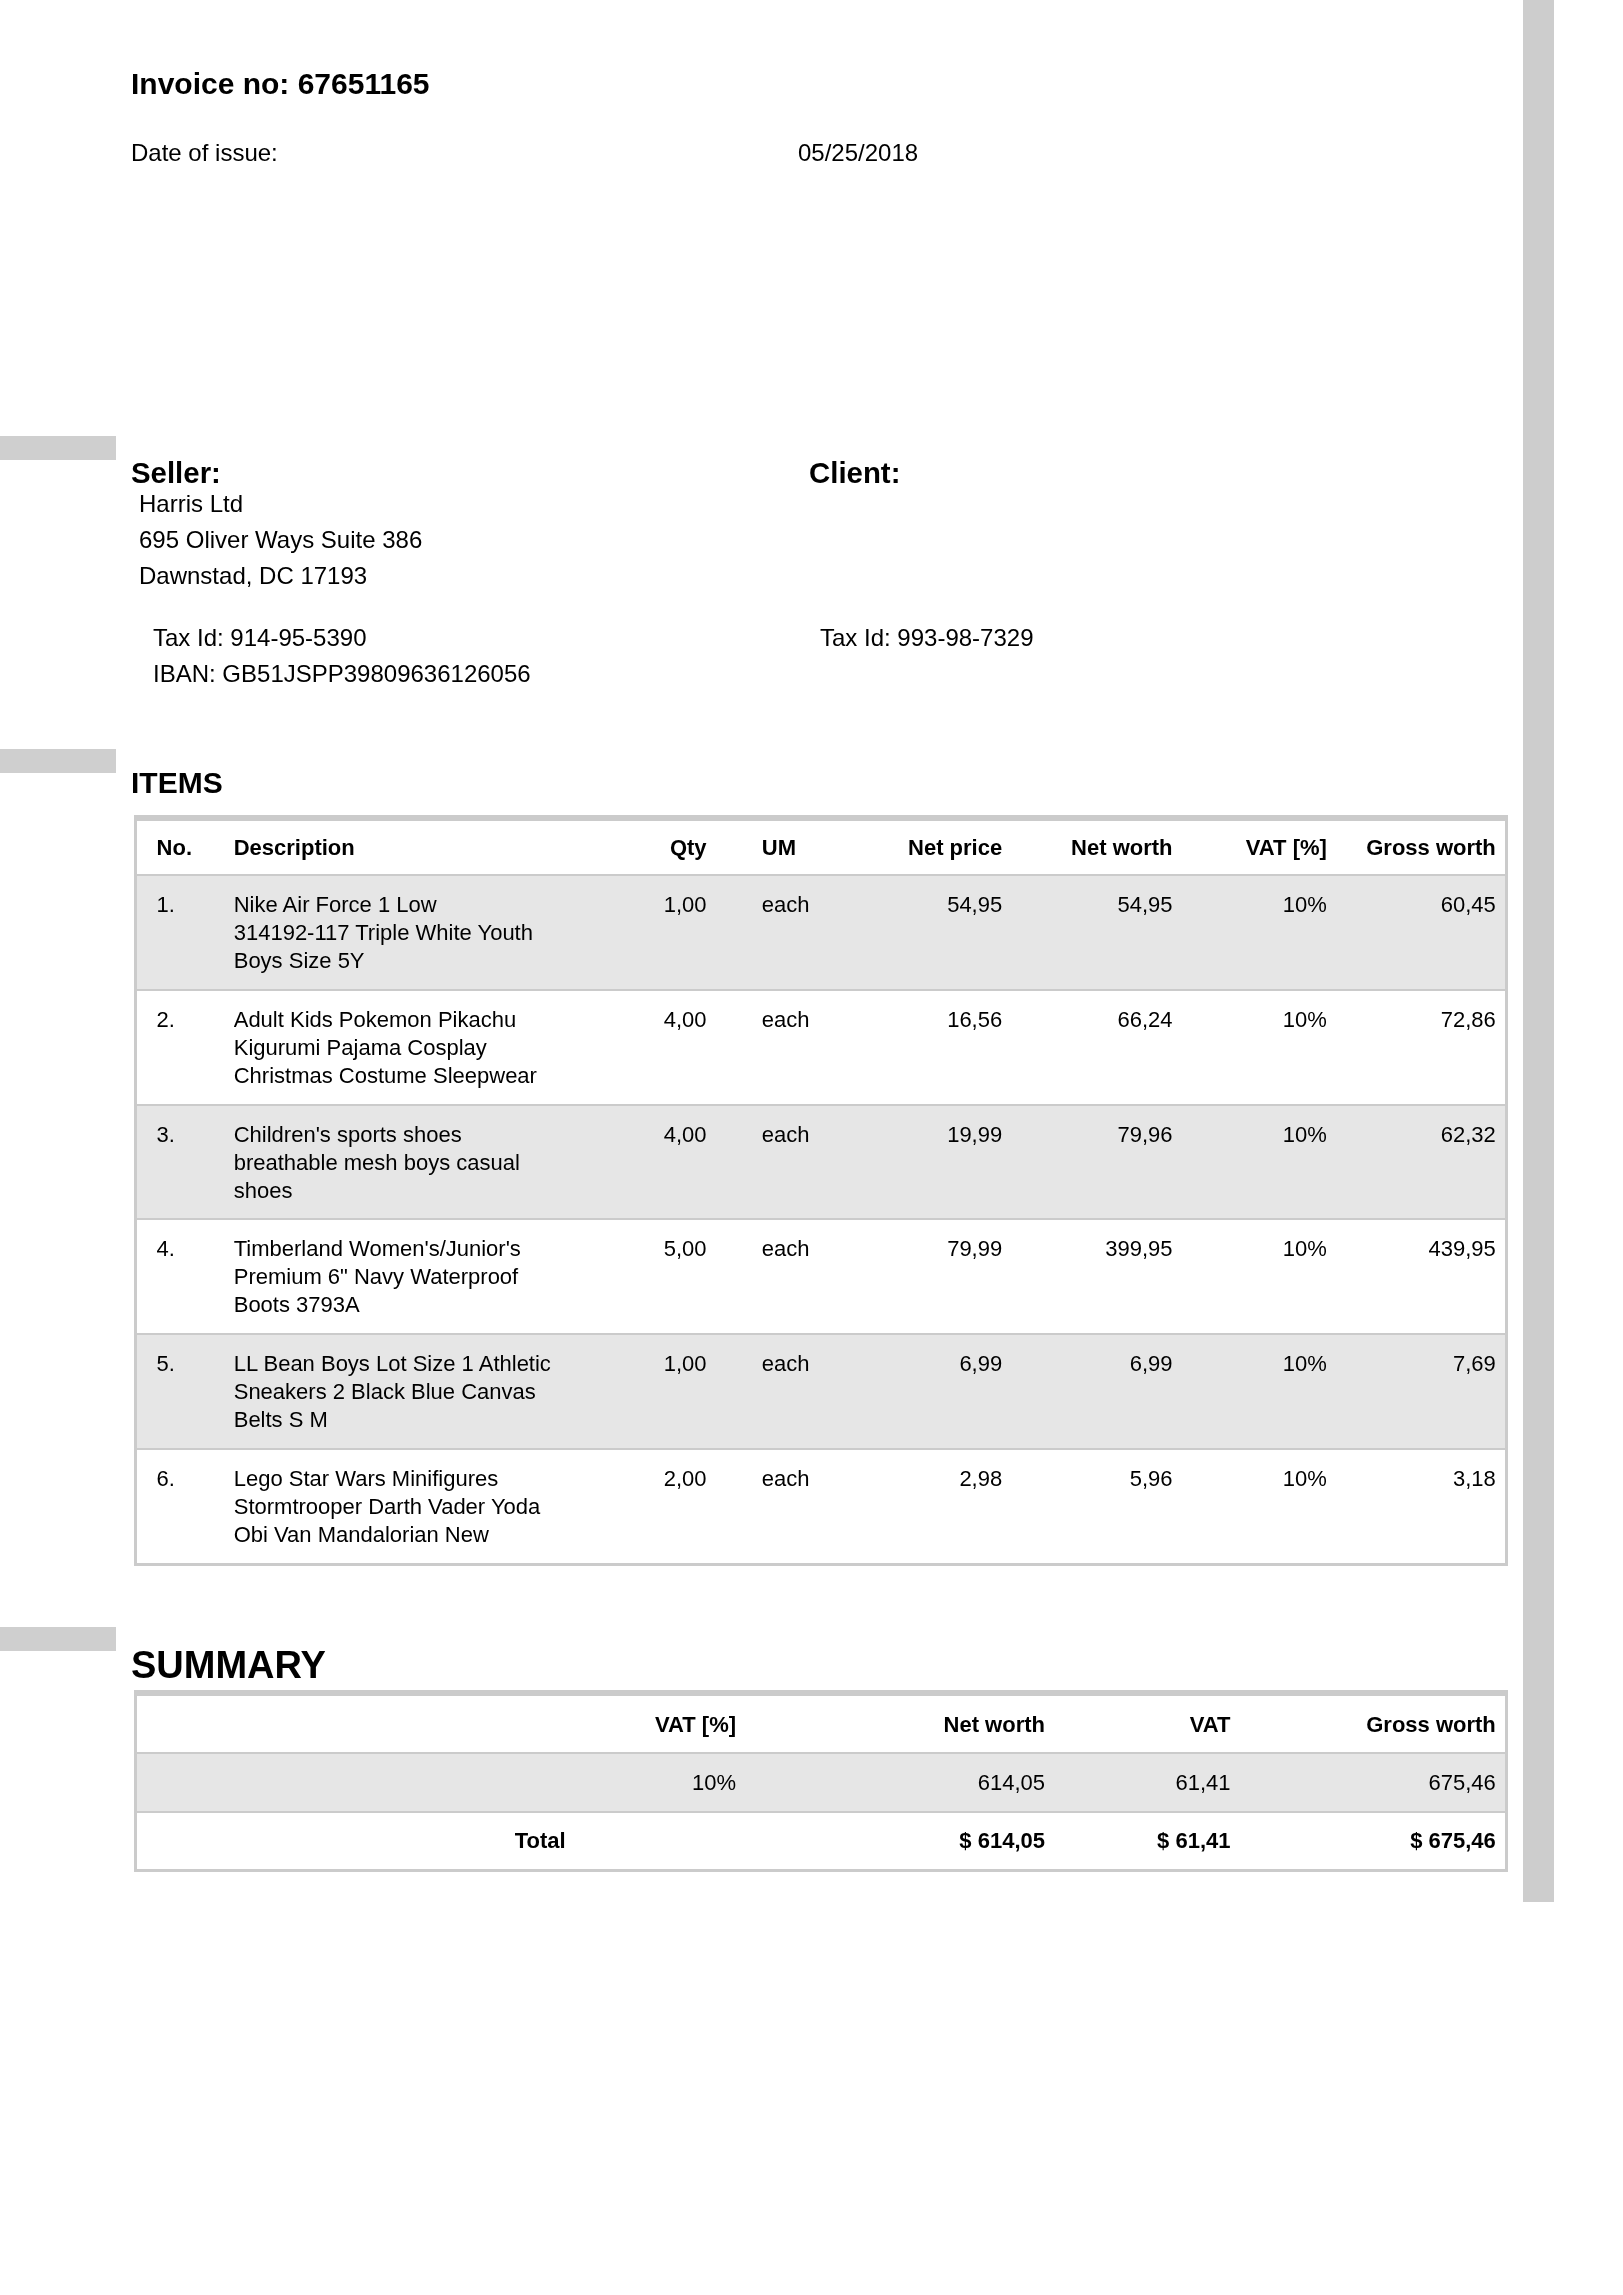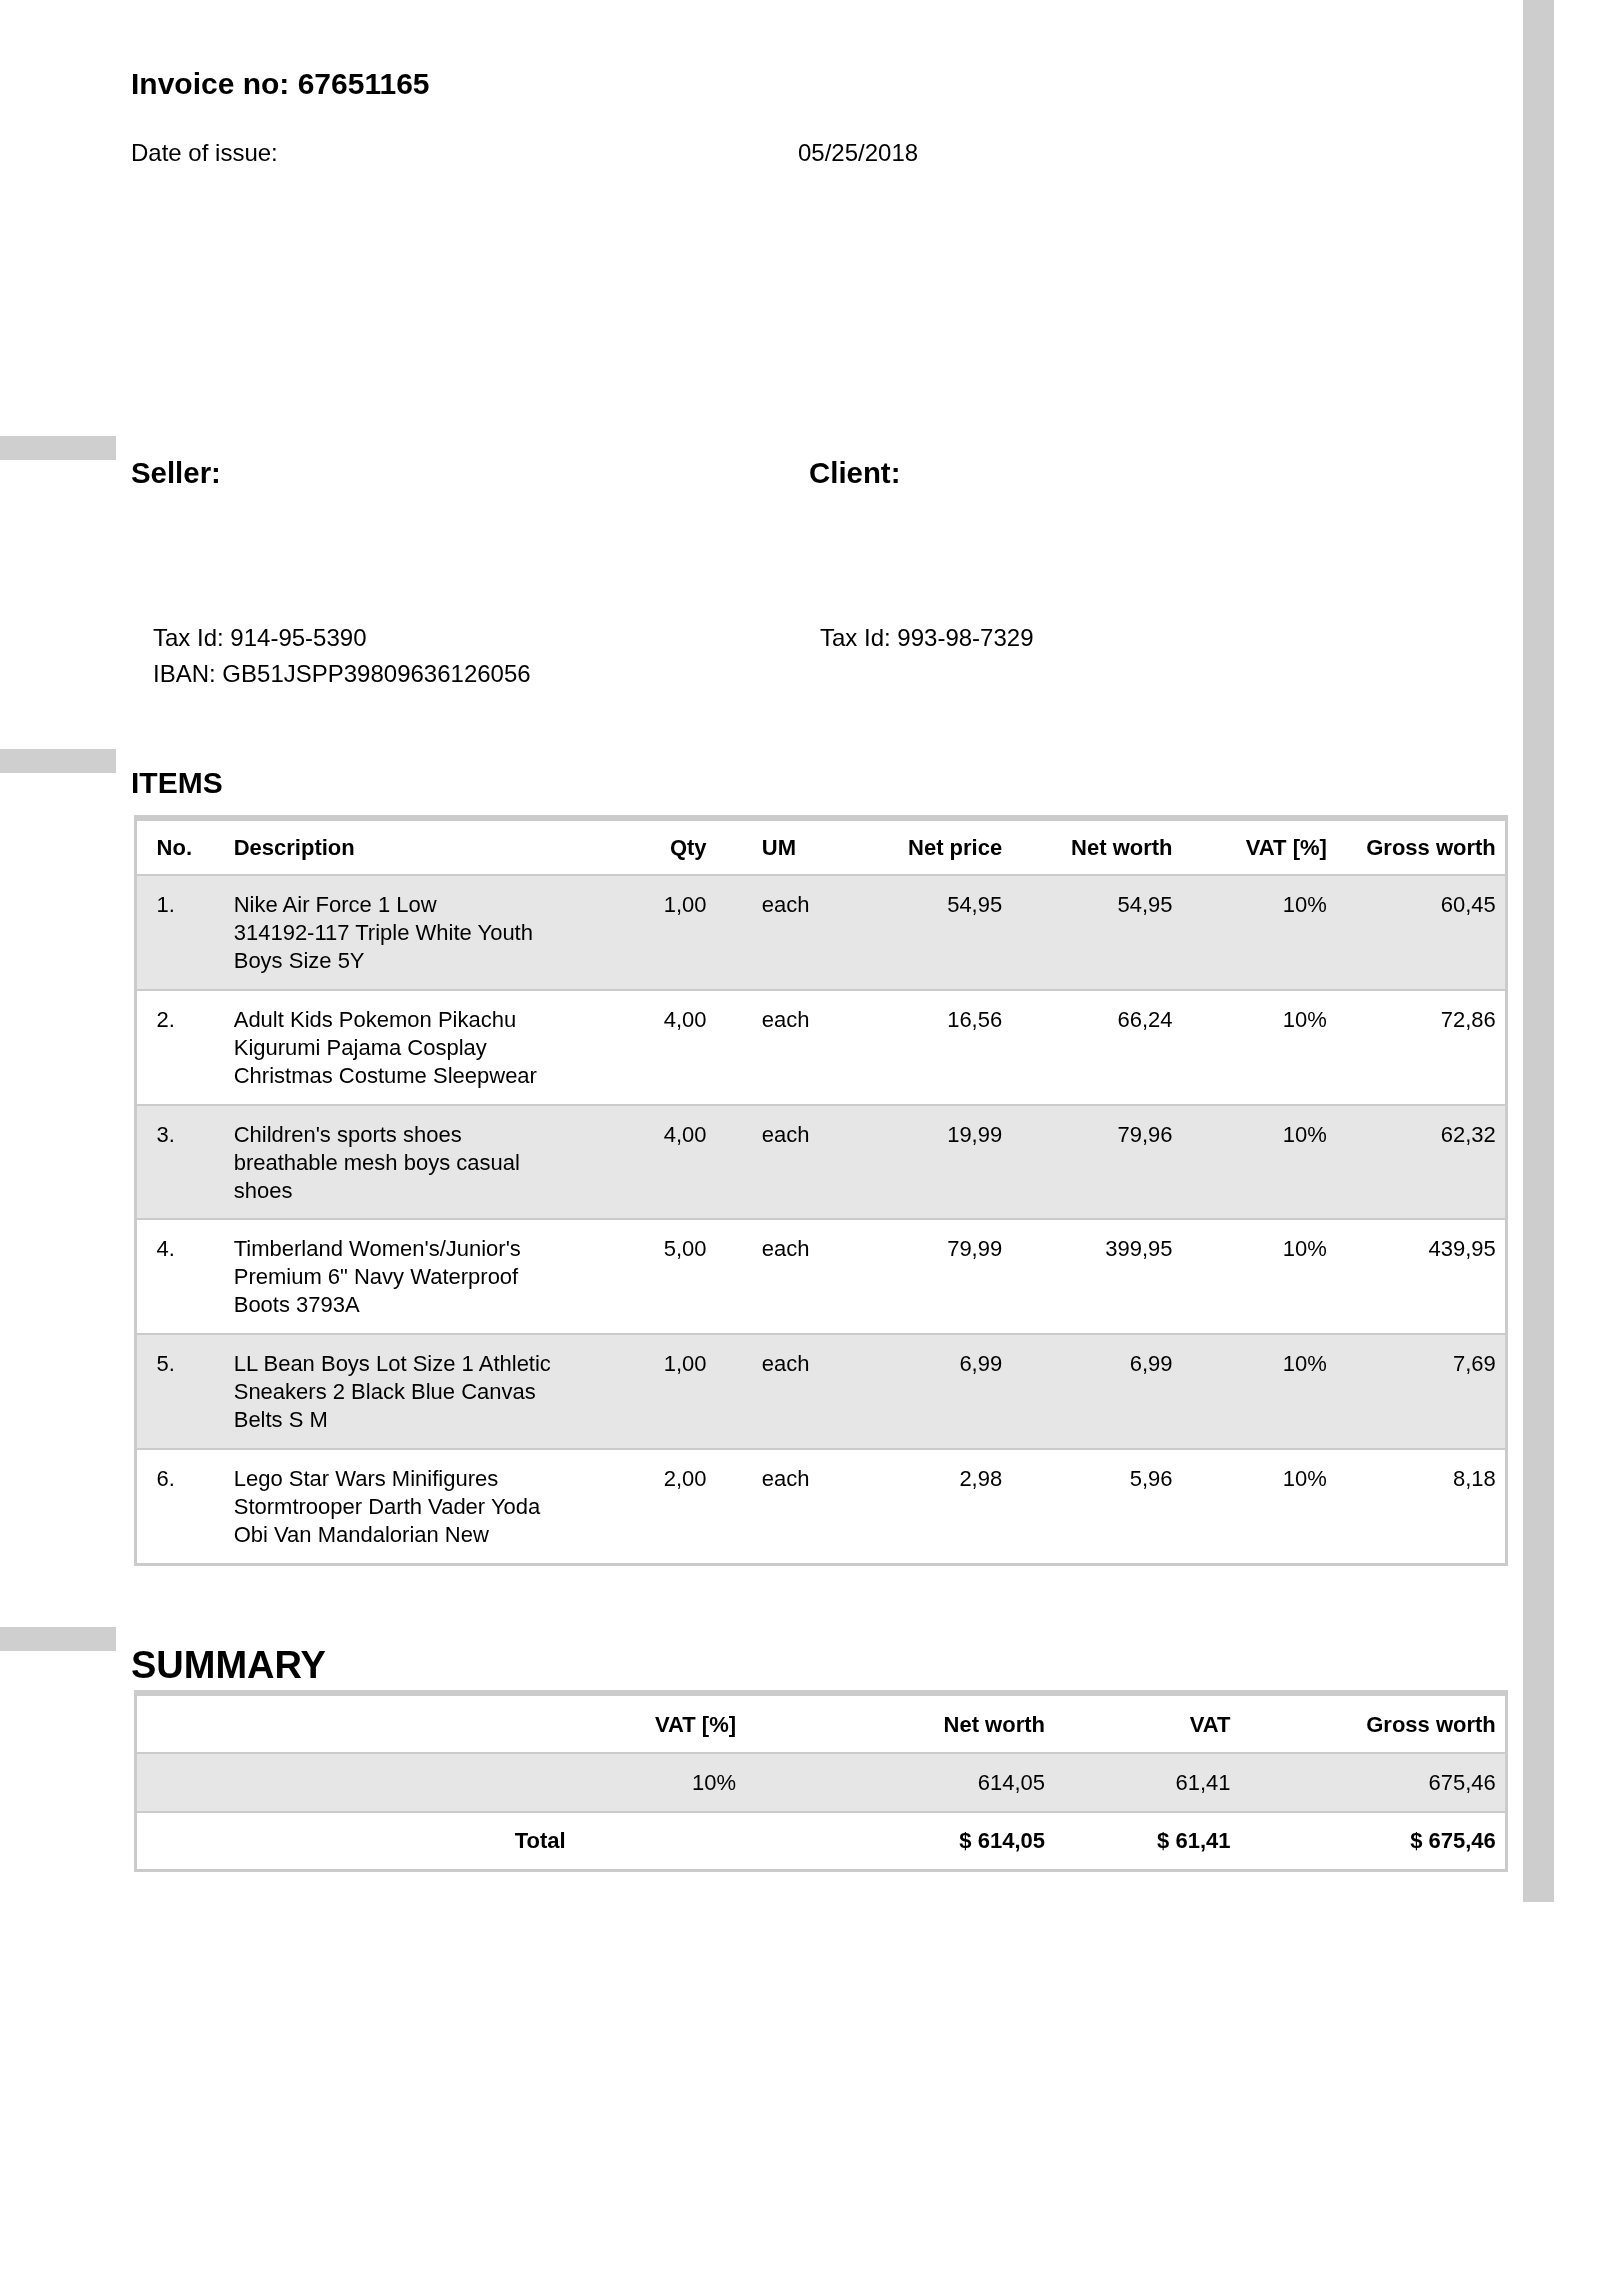--- a/index.html
+++ b/index.html
@@ -105,20 +105,23 @@
 
   <div class="invoice-title">Invoice no: 67651165</div>
 
   <div class="date-label">Date of issue:</div>
   <div class="date-value">05/25/2018</div>
 
   <div class="marker" style="top:436px;"></div>
   <div class="section-heading" style="left:131px; top:424px;">Seller:</div>
   <div class="section-heading" style="left:809px; top:424px;">Client:</div>
 
+  <div class="party-block" style="left:139px; top:486px;">Harris Ltd
+695 Oliver Ways Suite 386
+Dawnstad, DC 17193</div>
   <div class="party-block" style="left:153px; top:620px;">Tax Id: 914-95-5390
 IBAN: GB51JSPP39809636126056</div>
 
   <div class="party-block" style="left:820px; top:620px;">Tax Id: 993-98-7329</div>
 
   <div class="marker" style="top:749px;"></div>
   <div class="section-heading" style="left:131px; top:734px; font-size:30px;">ITEMS</div>
 
   <table class="items-table">
     <colgroup>
@@ -205,21 +208,21 @@
     <tr>
       <td class="no-cell">6.</td>
       <td class="desc-cell">Lego Star Wars Minifigures
 Stormtrooper Darth Vader Yoda
 Obi Van Mandalorian New</td>
       <td class="ta-r">2,00</td>
       <td class="um-cell">each</td>
       <td class="ta-r">2,98</td>
       <td class="ta-r">5,96</td>
       <td class="ta-r">10%</td>
-      <td class="ta-r">8,18</td>
+      <td class="ta-r">3,18</td>
     </tr>
   </tbody>
     </table>
 
   <div class="marker" style="top:1627px;"></div>
   <div class="section-heading" style="left:131px; top:1612px; font-size:38px;">SUMMARY</div>
 
   <table class="summary-table">
     <colgroup>
       <col style="width:438px">

